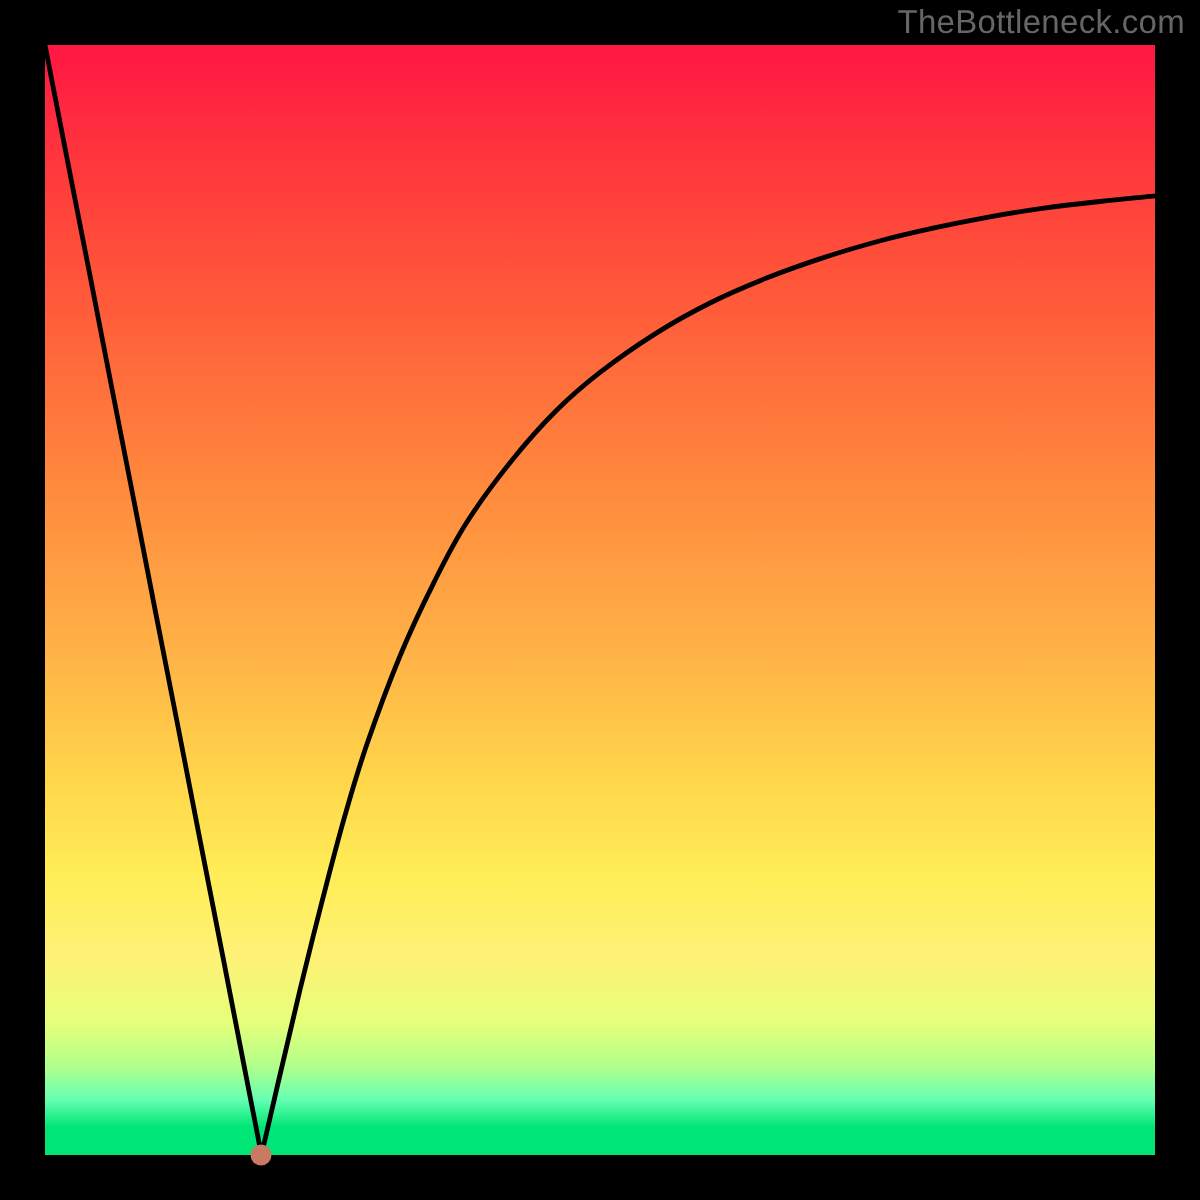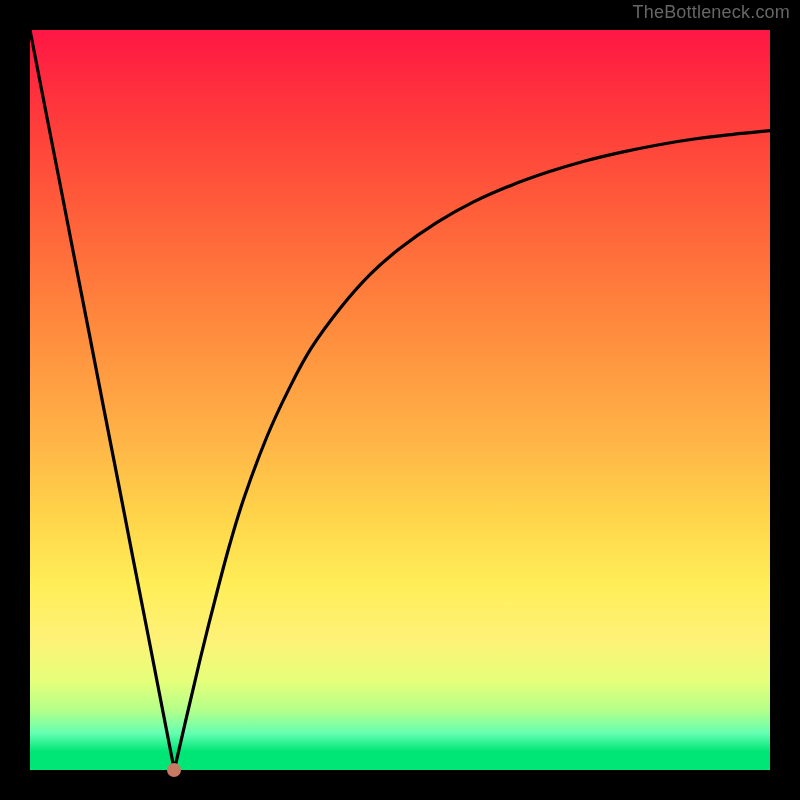--- a/index.html
+++ b/index.html
@@ -15,21 +15,21 @@
     position: relative;
     width: 800px;
     height: 800px;
     background: #000;
   }
   .watermark {
     position: absolute;
     top: 2px;
     right: 10px;
     color: #666;
-    font-size: 18px;
+    font-size: 22px;
     font-weight: 500;
     letter-spacing: 0.2px;
     z-index: 10;
   }
   .plot-area {
     position: absolute;
     left: 30px;
     top: 30px;
     width: 740px;
     height: 740px;

